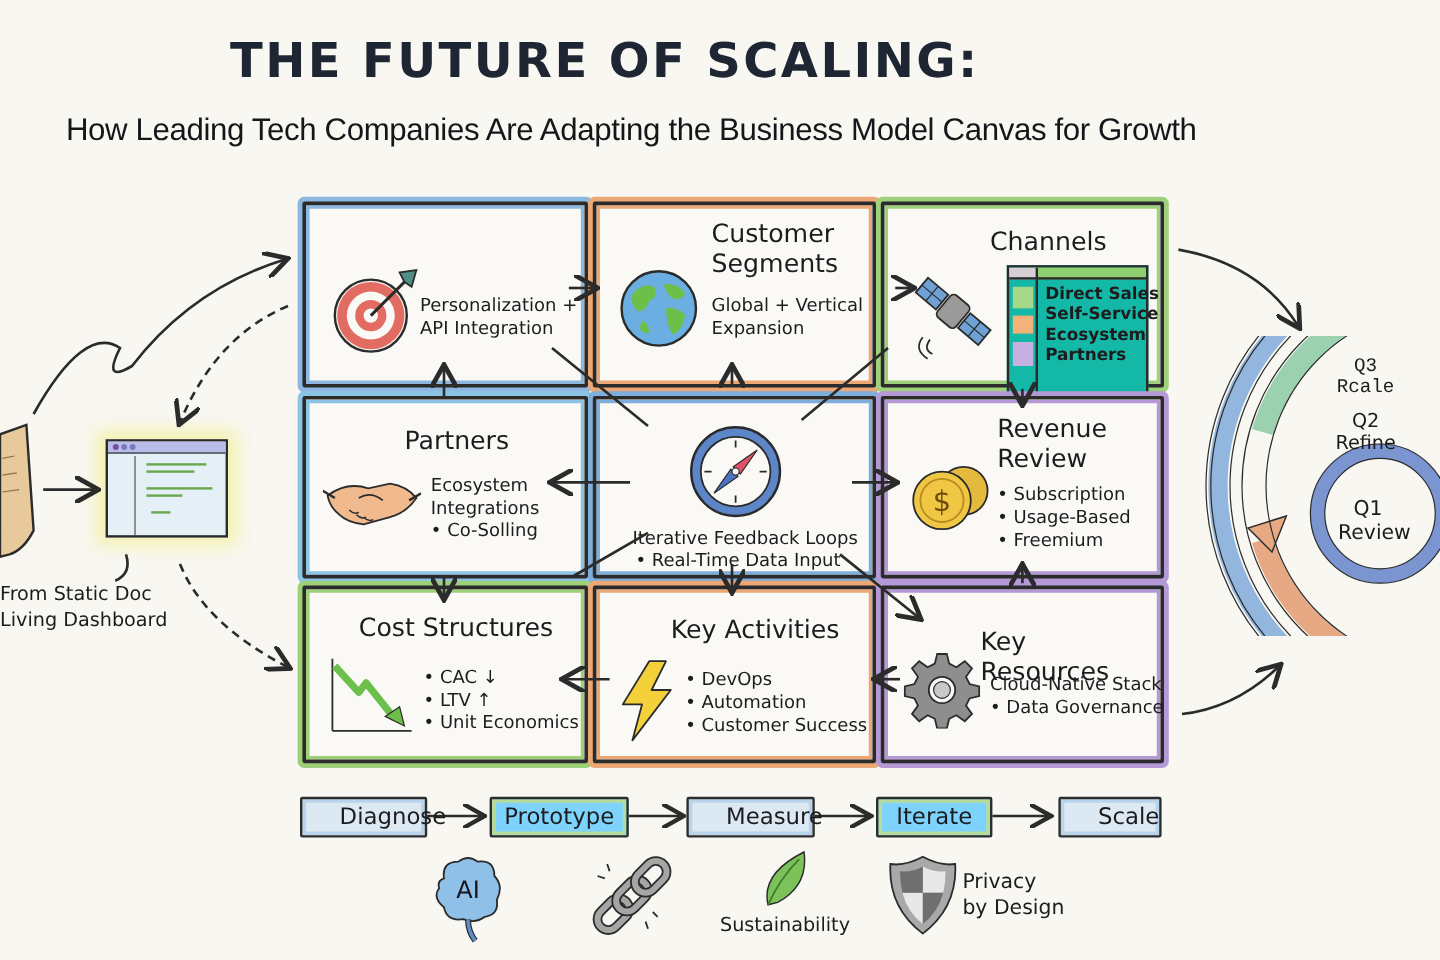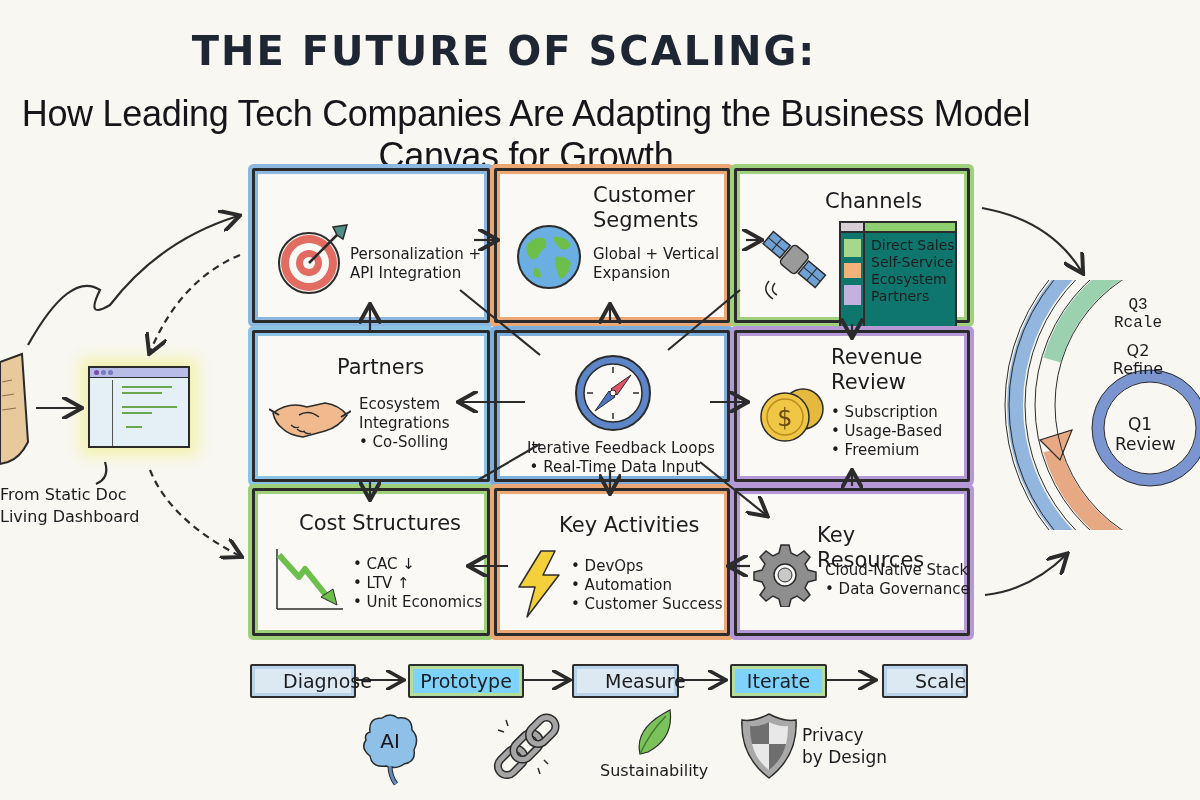--- a/index.html
+++ b/index.html
@@ -13,21 +13,21 @@
     .abs { position: absolute; }
     .title {
       left: 0; width: 1008px; top: 28px; text-align: center;
       font-family: "DejaVu Sans", sans-serif;
       font-size: 40px; font-weight: bold; letter-spacing: 2px;
       color: #1e2633;
     }
     .subtitle {
       left: 0; width: 1052px; top: 93px; text-align: center;
       font-family: "Liberation Sans", sans-serif;
-      font-size: 36px; color: #15151a; letter-spacing: -0.3px;
+      font-size: 26px; color: #15151a; letter-spacing: -0.3px;
     }
     svg.overlay { position: absolute; left: 0; top: 0; width: 1200px; height: 800px; pointer-events: none; }
     .cell {
       position: absolute;
       background: #faf9f5;
       border: 3px solid #2b2b2b;
       box-shadow: 0 0 0 4px var(--c), inset 0 0 0 3px var(--c);
       border-radius: 2px;
     }
     .cell-title {
@@ -96,21 +96,21 @@
       <line x1="6" y1="38" x2="28" y2="38" stroke="#2b2b2b"></line>
       <rect x="52" y="30" width="22" height="16" fill="#6fa1d4" stroke="#2b2b2b" stroke-width="1.5"></rect>
       <line x1="63" y1="30" x2="63" y2="46" stroke="#2b2b2b"></line>
       <line x1="52" y1="38" x2="74" y2="38" stroke="#2b2b2b"></line>
       <rect x="30" y="26" width="20" height="24" rx="4" fill="#9a9a9a" stroke="#2b2b2b" stroke-width="1.5"></rect>
     </g>
     <path d="M22 62 Q16 70 24 74" fill="none" stroke="#2b2b2b" stroke-width="1.5"></path>
     <path d="M16 60 Q8 70 20 78" fill="none" stroke="#2b2b2b" stroke-width="1.5"></path>
   </svg>
   <div class="cell-title" style="left:88px; top:18px;">Channels</div>
-  <div class="icon" style="left:102px; top:50px; width:118px; height:116px; border:2px solid #2b2b2b; background:#0f766e;">
+  <div class="icon" style="left:102px; top:50px; width:118px; height:116px; border:2px solid #2b2b2b; background:#14b8a6;font-weight:bold;">
     <div style="position:absolute; left:0; top:0; width:24px; height:10px; background:#d8cfd6; border-right:2px solid #2b2b2b; border-bottom:2px solid #2b2b2b;"></div>
     <div style="position:absolute; left:24px; top:0; right:0; height:10px; background:#8fcf6f; border-bottom:2px solid #2b2b2b;"></div>
     <div style="position:absolute; left:0; top:10px; width:24px; bottom:0; border-right:2px solid #2b2b2b;"></div>
     <div style="position:absolute; left:3px; top:16px; width:17px; height:18px; background:#a7d88a;"></div>
     <div style="position:absolute; left:3px; top:40px; width:17px; height:15px; background:#f2b27a;"></div>
     <div style="position:absolute; left:3px; top:62px; width:17px; height:20px; background:#c6b0e0;"></div>
     <div class="cell-text" style="left:30px; top:14px; font-size:14px; line-height:17px;">
       <div>Direct Sales</div>
       <div>Self-Service</div>
       <div>Ecosystem</div>

